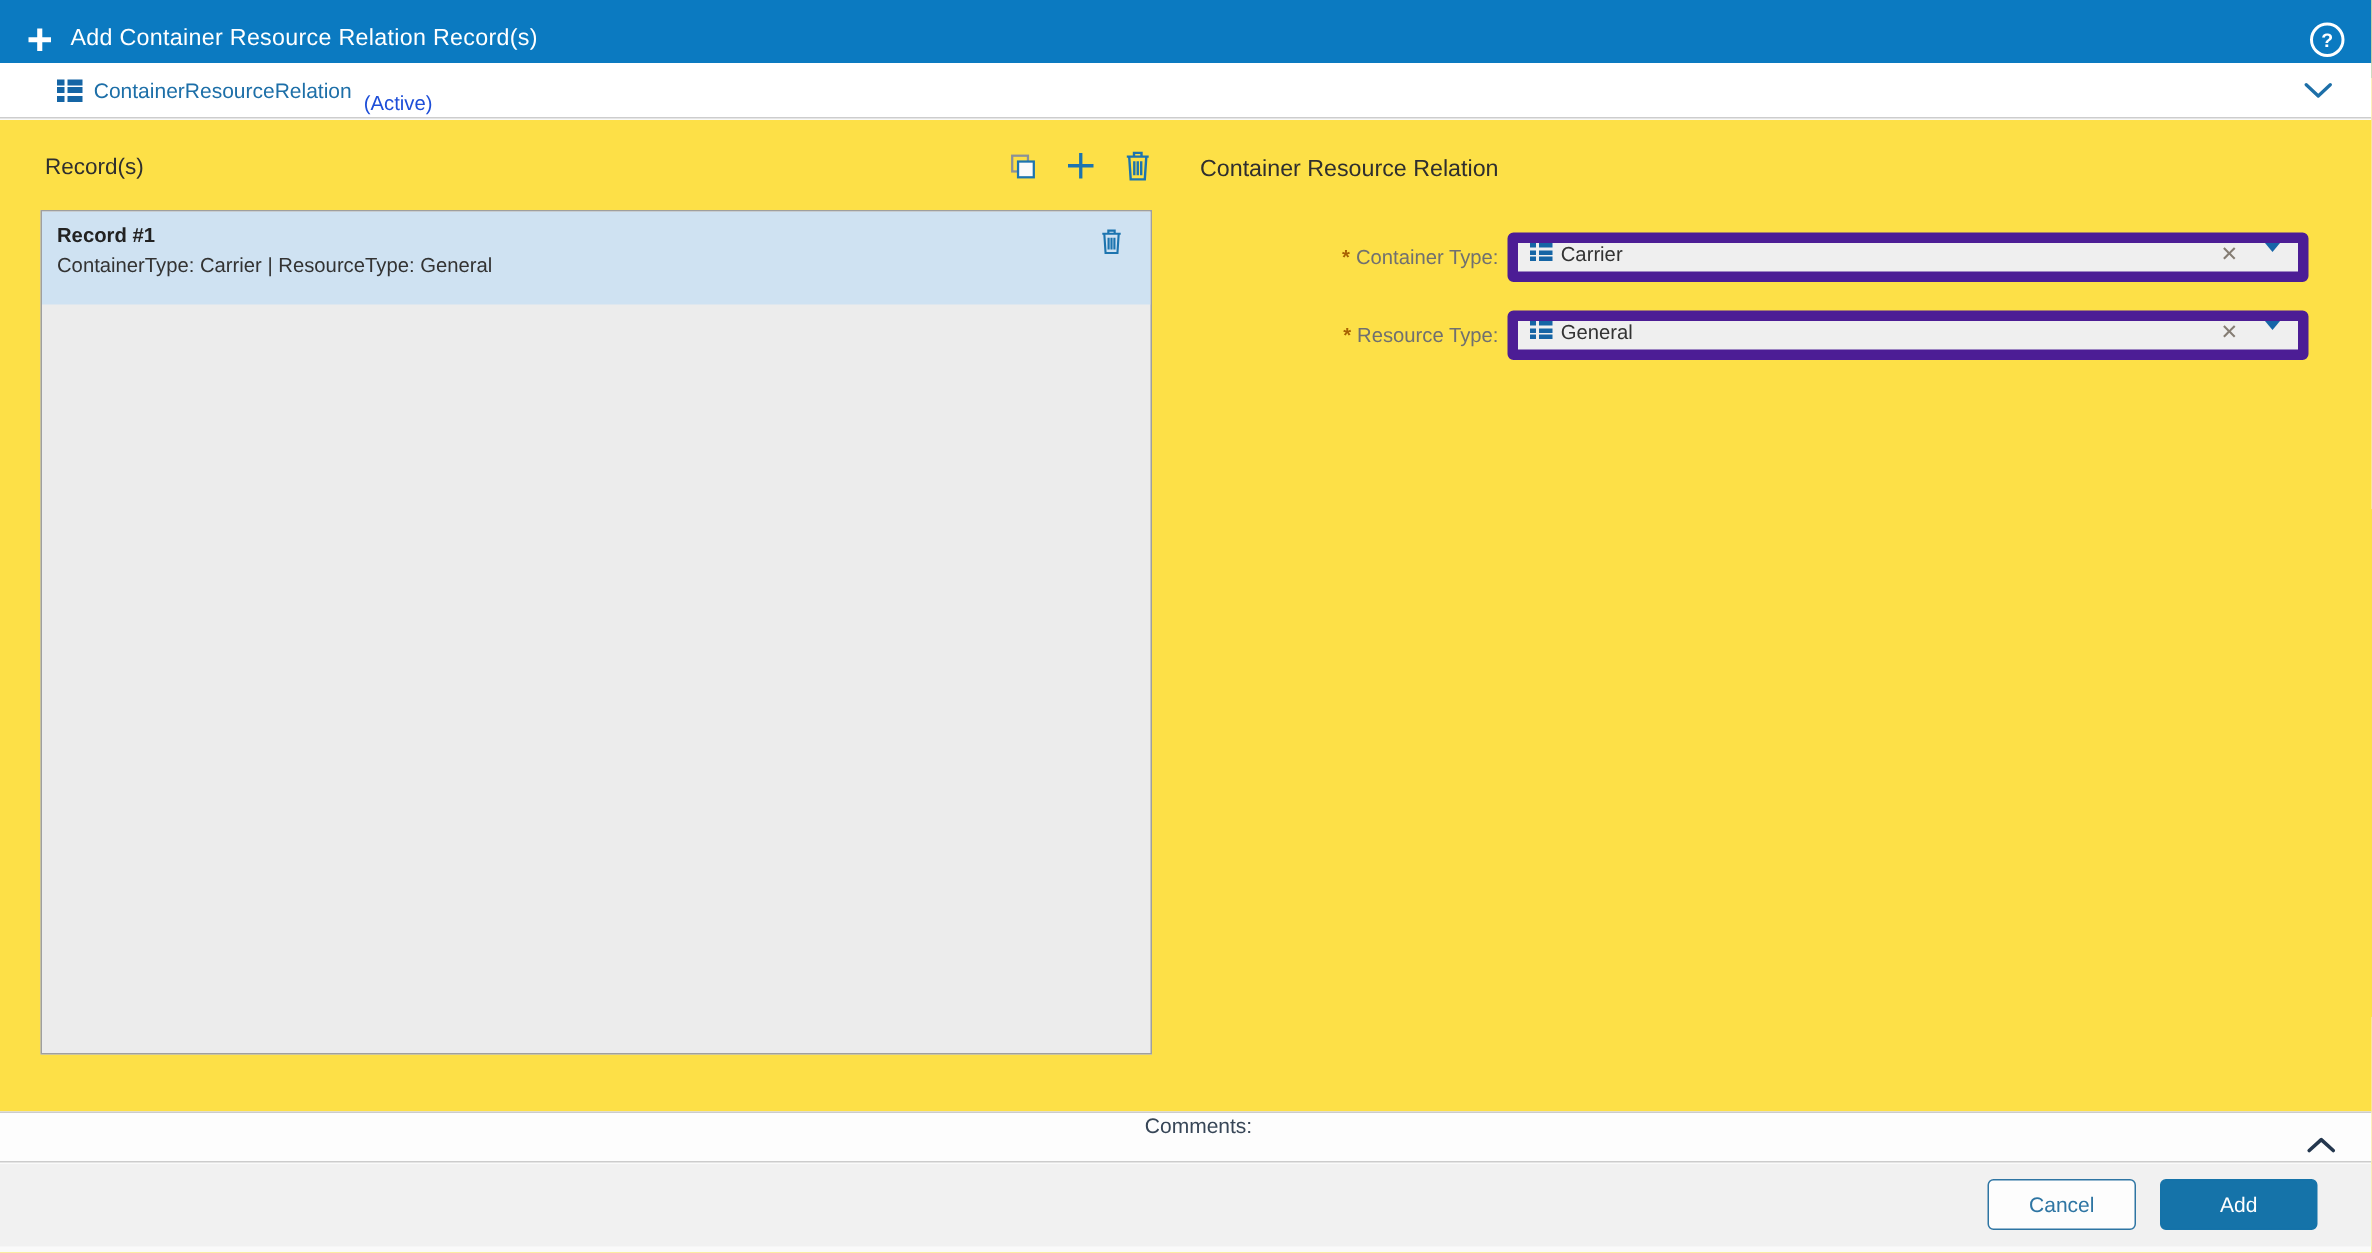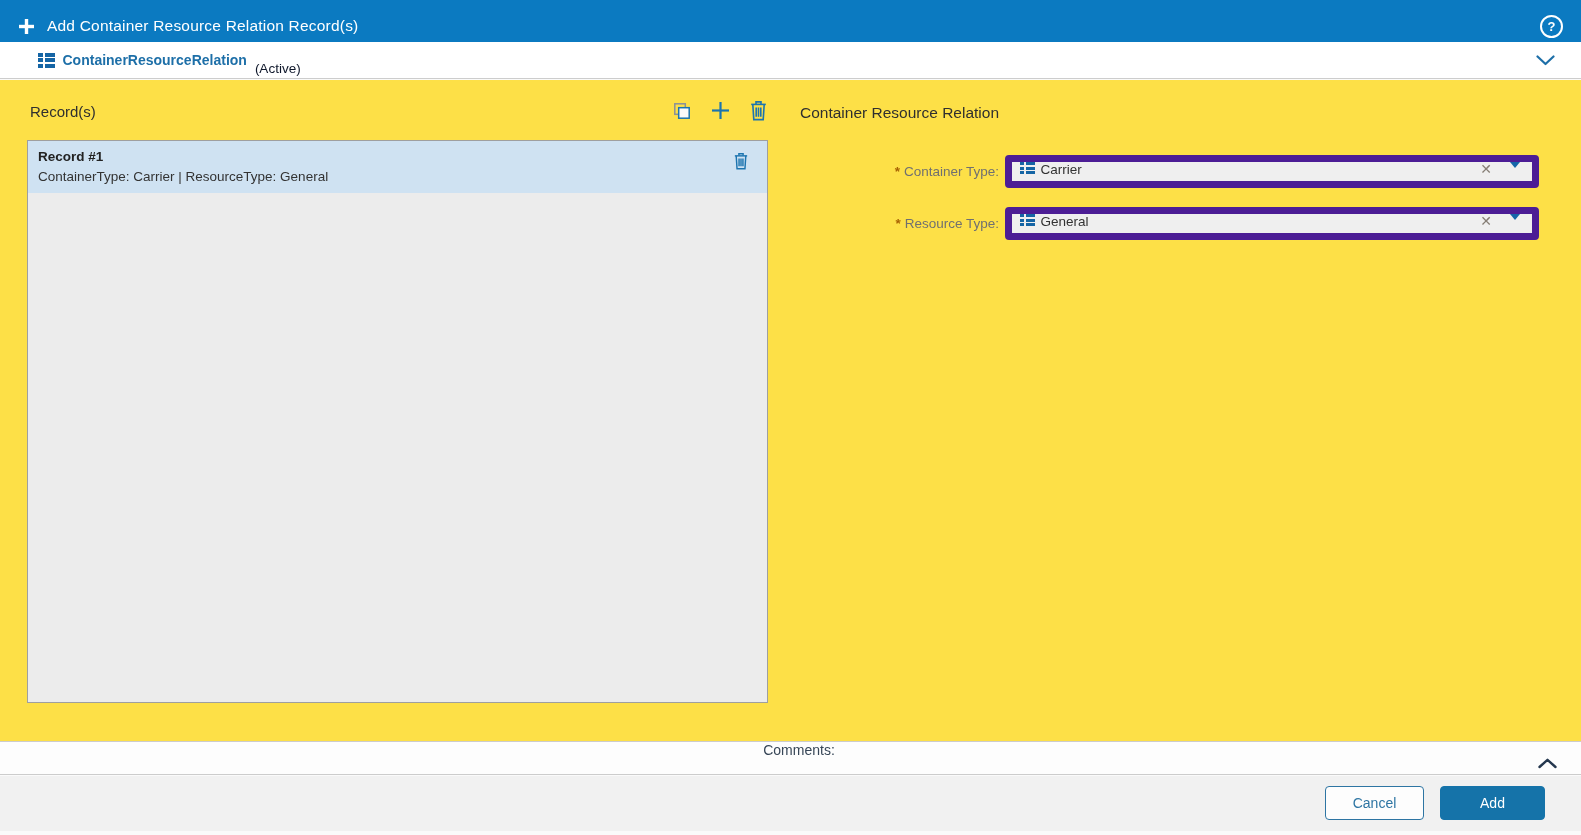--- a/index.html
+++ b/index.html
@@ -35,42 +35,42 @@
   }
   .table-icon {
     display: inline-grid;
     grid-template-columns: 5px 10px;
     grid-template-rows: 4px 4px 4px;
     gap: 1.5px;
     margin-right: 8px;
   }
   .table-icon span { background: #1565a5; }
   .table-icon.small { grid-template-columns: 4px 9px; grid-template-rows: 3px 3px 3px; gap: 1.5px; }
-  .subheader-link { color: #1d6fa8; font-size: 14px; cursor: pointer; font-weight: bold; }
-  .subheader-status { color: #0f172a; font-size: 13.5px; margin-left: 8px; margin-top: 16px; }
+  .subheader-link { color: #1d6fa8; font-size: 14px; cursor: pointer; }
+  .subheader-status { color: #1d4ed8; font-size: 13.5px; margin-left: 8px; margin-top: 16px; }
   .subheader-chevron { margin-left: auto; cursor: pointer; display: inline-flex; padding-right: 6px; }
 
   
   .content { position: absolute; top: 80px; left: 0; right: 0; height: 661px; background: #fde047; }
 
   .records-title { position: absolute; left: 30px; top: 23px; font-size: 15px; color: #2f2f2f; }
   .records-toolbar {
     position: absolute; left: 672px; top: 20px; width: 96px;
     display: flex; align-items: center; justify-content: space-between;
   }
   .tool-icon { cursor: pointer; display: inline-flex; color: #1c74af; }
 
   .record-list {
     position: absolute; left: 27px; top: 60px; width: 741px; height: 563px;
     background: #ececec; border: 1px solid #9f9f9f;
     overflow: hidden;
   }
   .record-item {
     background: #cfe2f2;
-    padding: 6px 12px 7px 10px;
+    padding: 6px 12px 17px 10px;
     position: relative;
     cursor: pointer;
   }
   .record-item-title { font-size: 13.5px; font-weight: 700; color: #222; line-height: 1.45; }
   .record-item-summary { font-size: 13.5px; color: #333; line-height: 1.45; }
   .record-item-trash {
     position: absolute; right: 18px; top: 11px;
     color: #1c74af; cursor: pointer; display: inline-flex;
   }
 

